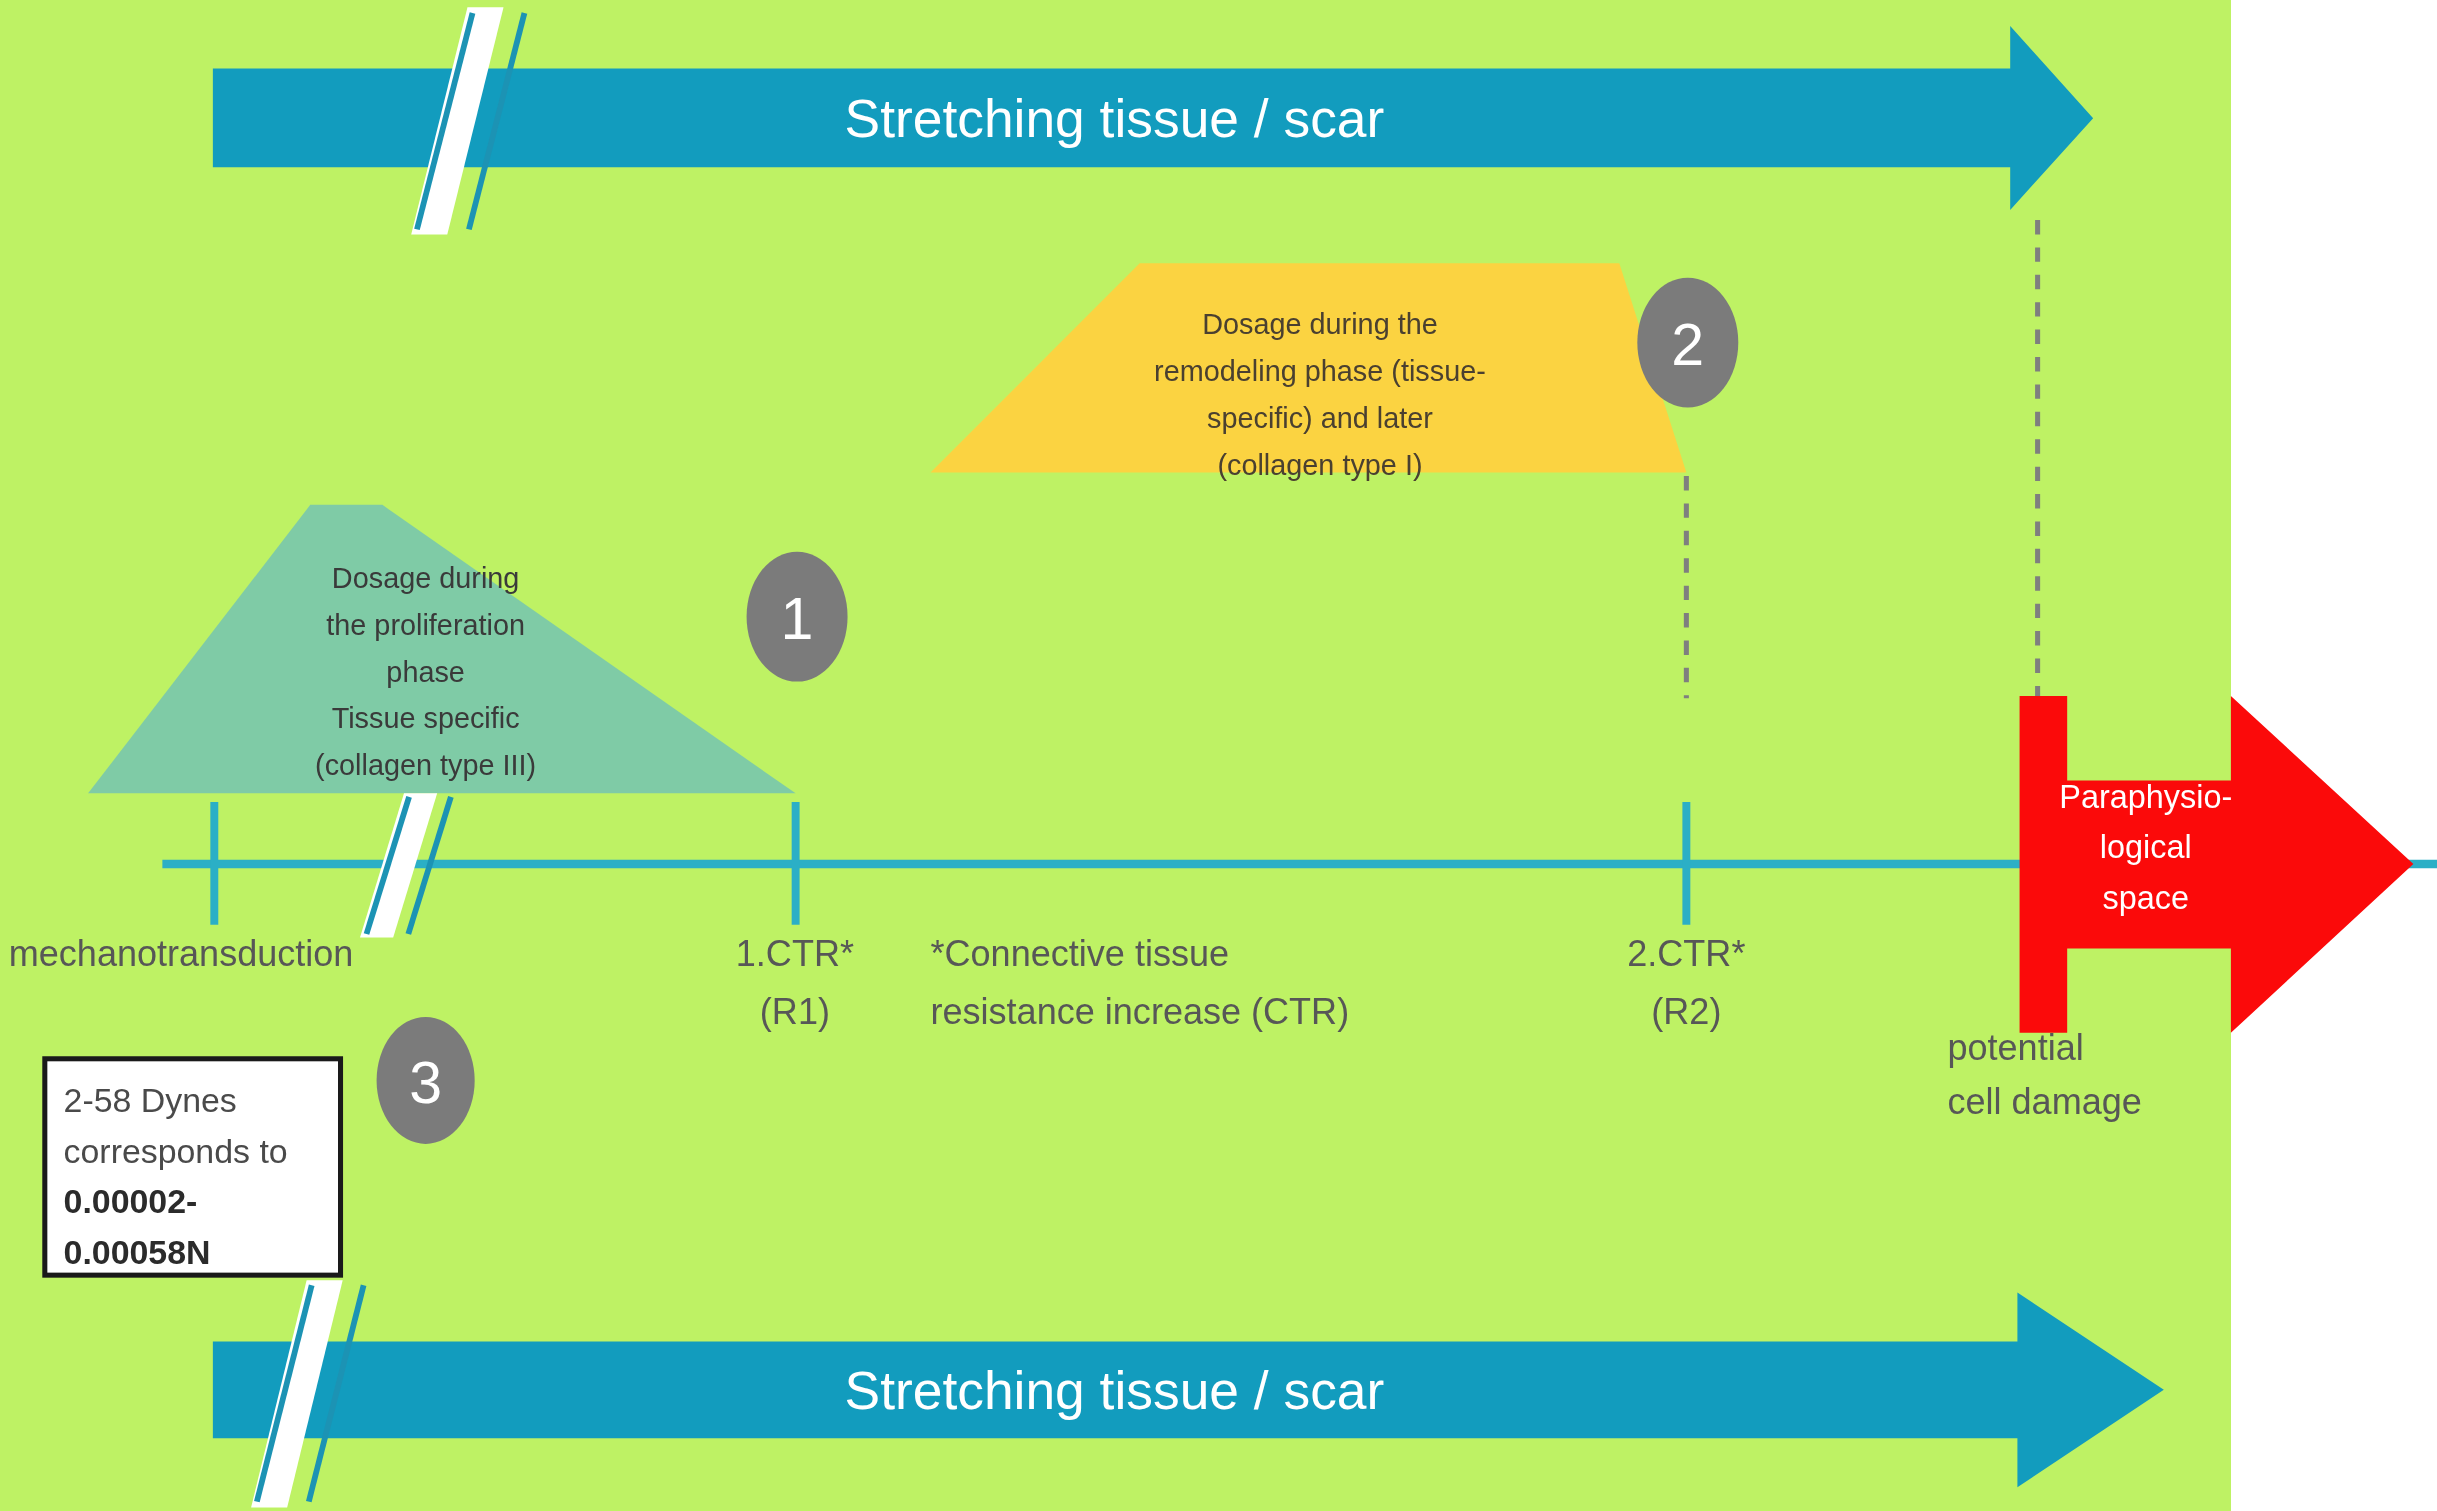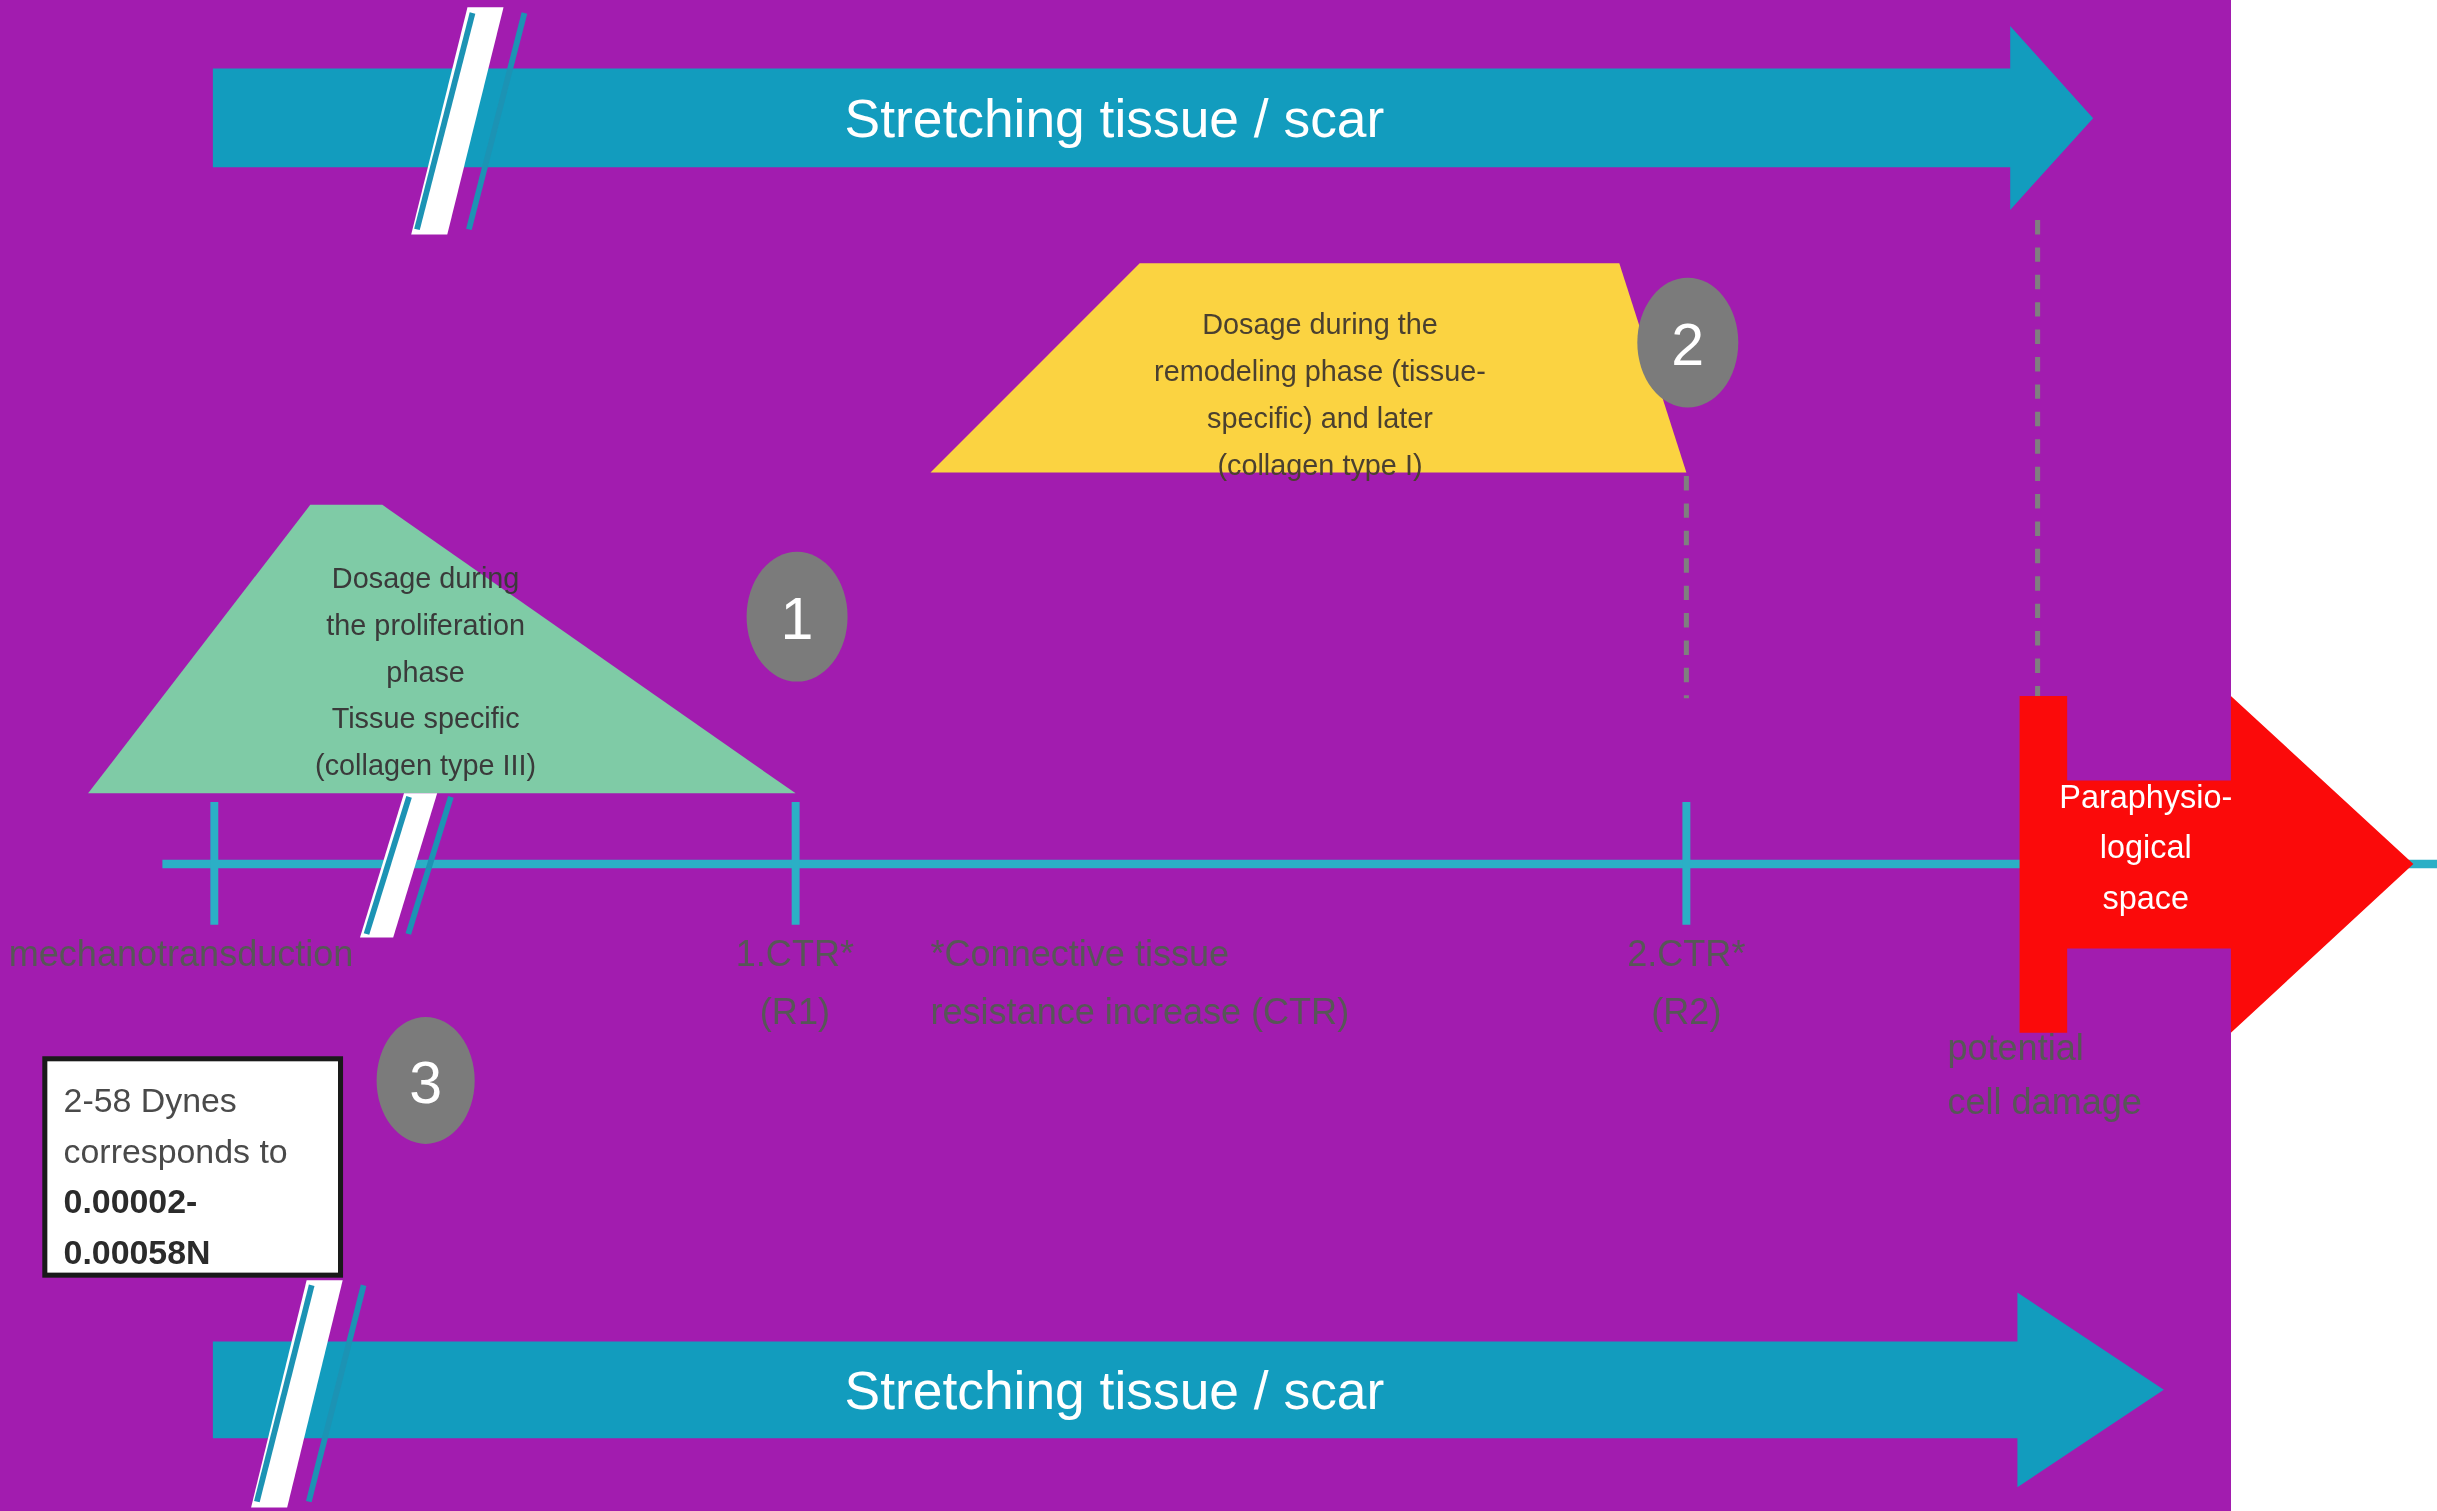--- a/index.html
+++ b/index.html
@@ -1,17 +1,17 @@
 <!DOCTYPE html>
 <html style="font-size:11.5px"><head>
 <meta charset="utf-8">
 <style>
   html,body{margin:0;padding:0;background:#ffffff;}
   body{width:2438px;height:1511px;overflow:hidden;font-family:"Liberation Sans",sans-serif;}
-  #stage{position:relative;width:2231px;height:1511px;background:#a21caf;}
+  #stage{position:relative;width:2231px;height:1511px;background:#bef264;}
   svg#diagram{position:absolute;left:0;top:0;width:2438px;height:1511px;display:block;}
   .band-label{font-family:"Liberation Sans",sans-serif;font-size:74px;fill:#ffffff;}
   .trap-text{font-family:"Liberation Sans",sans-serif;font-size:40px;fill:#3a3a3a;}
   .trap-text-y{font-family:"Liberation Sans",sans-serif;font-size:40px;fill:#4a4030;}
   .axis-label{font-family:"Liberation Sans",sans-serif;font-size:50px;fill:#575757;}
   .badge-num{font-family:"Liberation Sans",sans-serif;font-size:82px;fill:#ffffff;}
   .red-text{font-family:"Liberation Sans",sans-serif;font-size:45px;fill:#ffffff;}
   .box-text{font-family:"Liberation Sans",sans-serif;font-size:47px;fill:#4a4a4a;}
   .box-text-b{font-family:"Liberation Sans",sans-serif;font-size:47px;font-weight:bold;fill:#2b2b2b;}
 </style>

